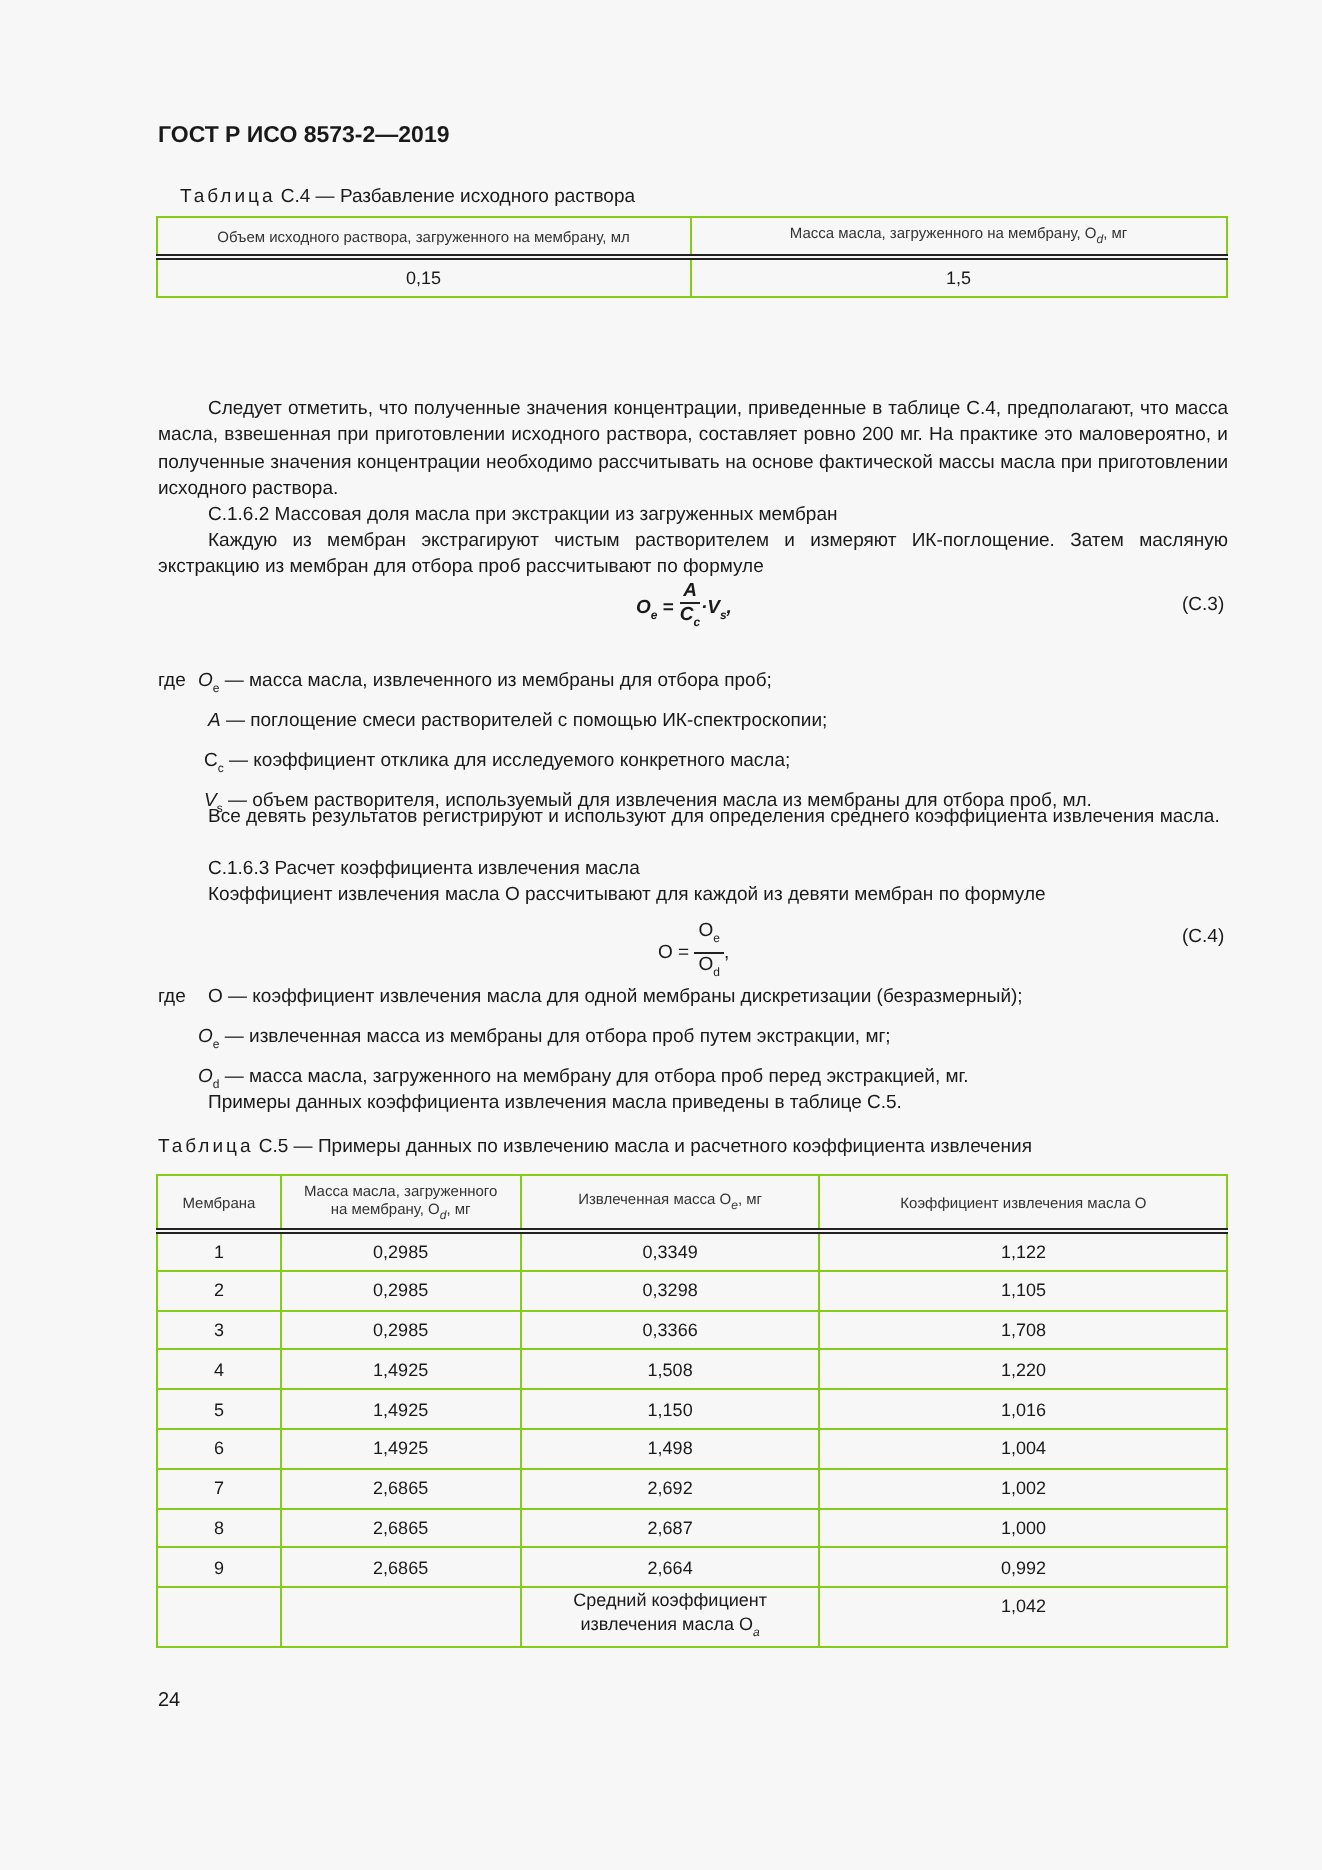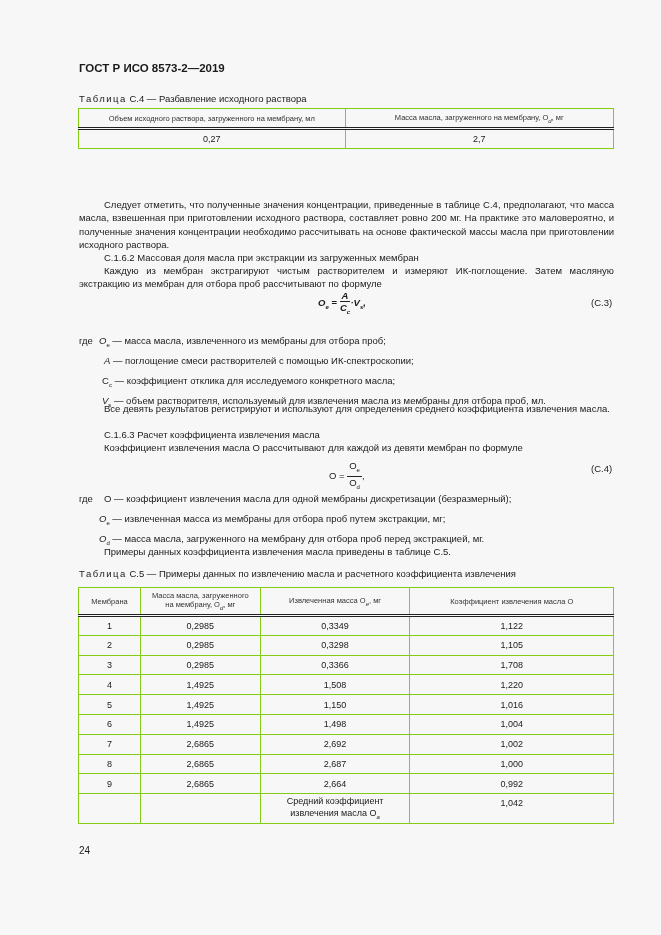--- a/index.html
+++ b/index.html
@@ -28,39 +28,39 @@
     .eqnum { font-size: 9.5px; }
     .legend-row { font-size: 9.5px; line-height: 15px; }
     .sym { display: inline-block; text-align: right; font-style: italic; }
     sub { font-size: 6px; }
   </style>
 </head>
 <body>
 
 <div class="abs doc-title">ГОСТ Р ИСО 8573-2—2019</div>
 
-<div class="abs tcap" style="left:79px; top:93px;">
+<div class="abs tcap" style="left:90px; top:93px;">
   <span class="sp">Таблица</span><span> С.4 — Разбавление исходного раствора</span>
 </div>
 
 <table class="abs" style="left:78px; top:108px; width:536px;">
   <colgroup>
       <col style="width:267px">
       <col style="width:269px">
     </colgroup>
   <thead>
     <tr style="height:20px;">
       <th>Объем исходного раствора, загруженного на мембрану, мл</th>
       <th><span>Масса масла, загруженного на мембрану, O</span><sub><i>d</i></sub><span>, мг</span></th>
     </tr>
   </thead>
   <tbody>
     <tr style="height:20px;">
-      <td>0,27</td>
-      <td>2,7</td>
+      <td>0,15</td>
+      <td>1,5</td>
     </tr>
   </tbody>
 </table>
 
 <div class="abs para indent" style="left:79px; top:198px; width:535px;">Следует отметить, что полученные значения концентрации, приведенные в таблице С.4, предполагают, что масса масла, взвешенная при приготовлении исходного раствора, составляет ровно 200 мг. На практике это маловероятно, и полученные значения концентрации необходимо рассчитывать на основе фактической массы масла при приготовлении исходного раствора.</div>
 <div class="abs para indent" style="left:79px; top:251px; width:535px;">С.1.6.2 Массовая доля масла при экстракции из загруженных мембран</div>
 <div class="abs para indent" style="left:79px; top:264px; width:535px;">Каждую из мембран экстрагируют чистым растворителем и измеряют ИК-поглощение. Затем масляную экстракцию из мембран для отбора проб рассчитывают по формуле</div>
 
 <div class="abs eq" style="left:318px; top:290px; font-weight:bold; font-style:italic;">
   <span>O</span><sub>e</sub>

